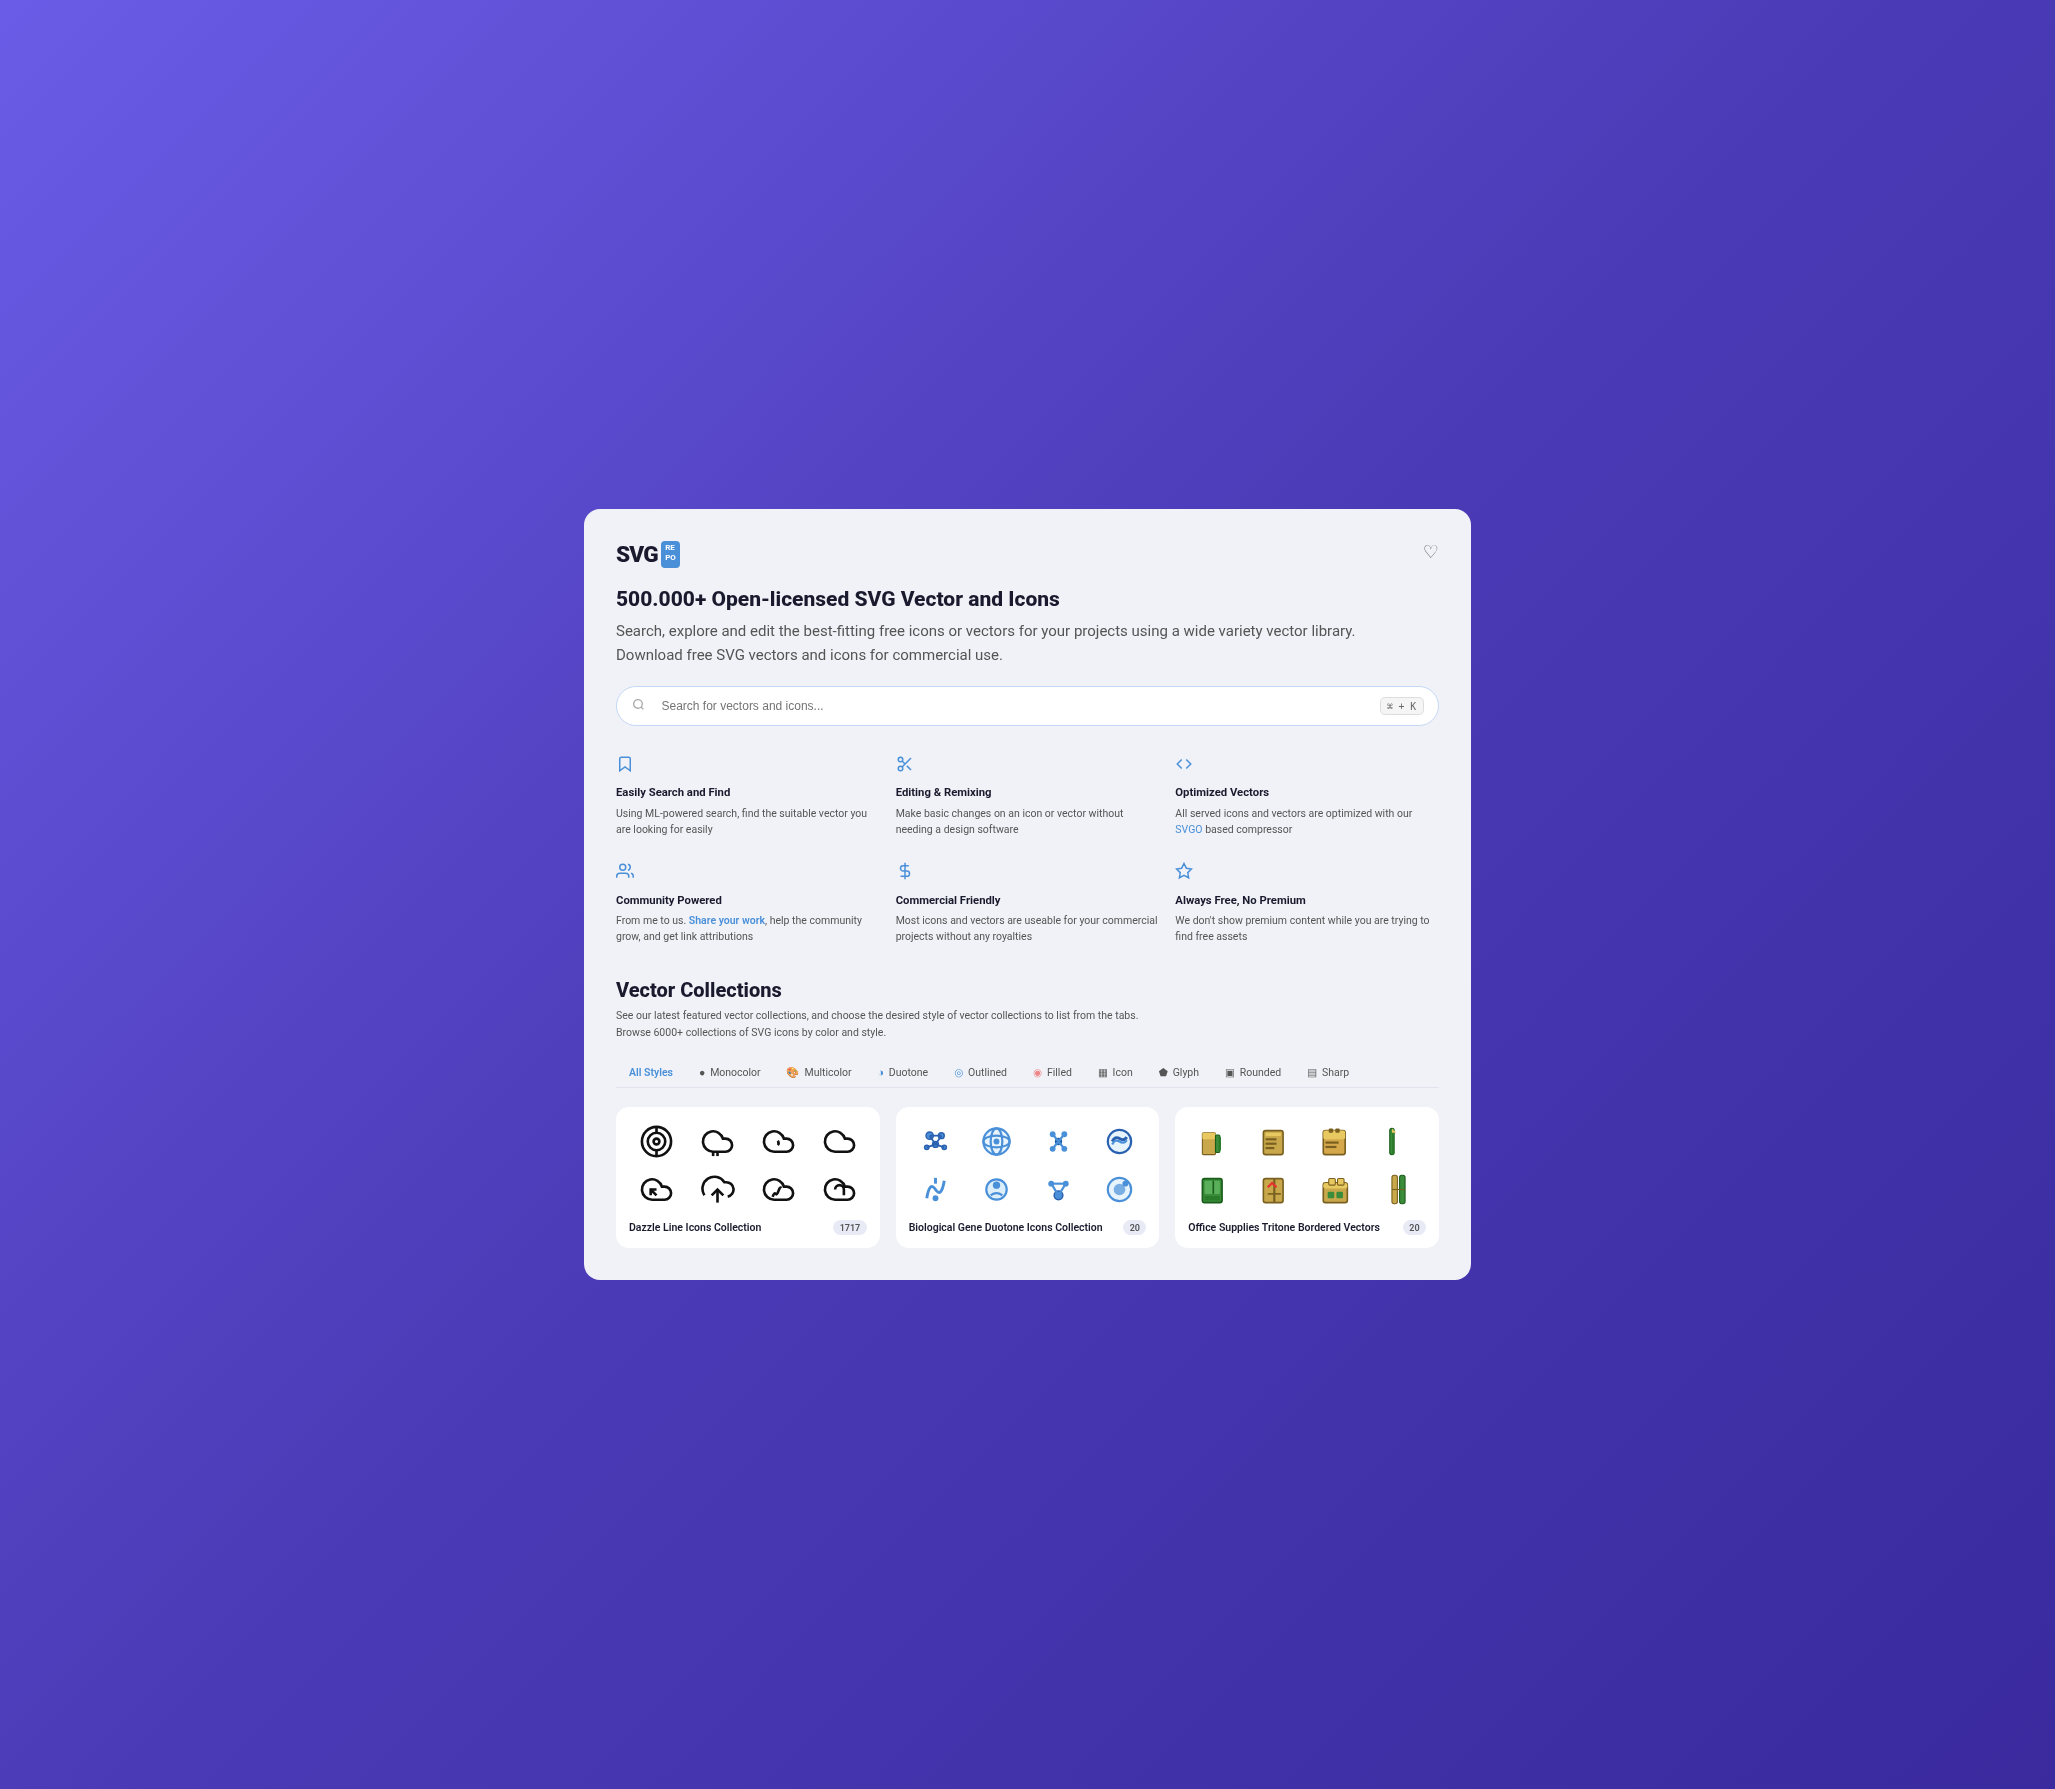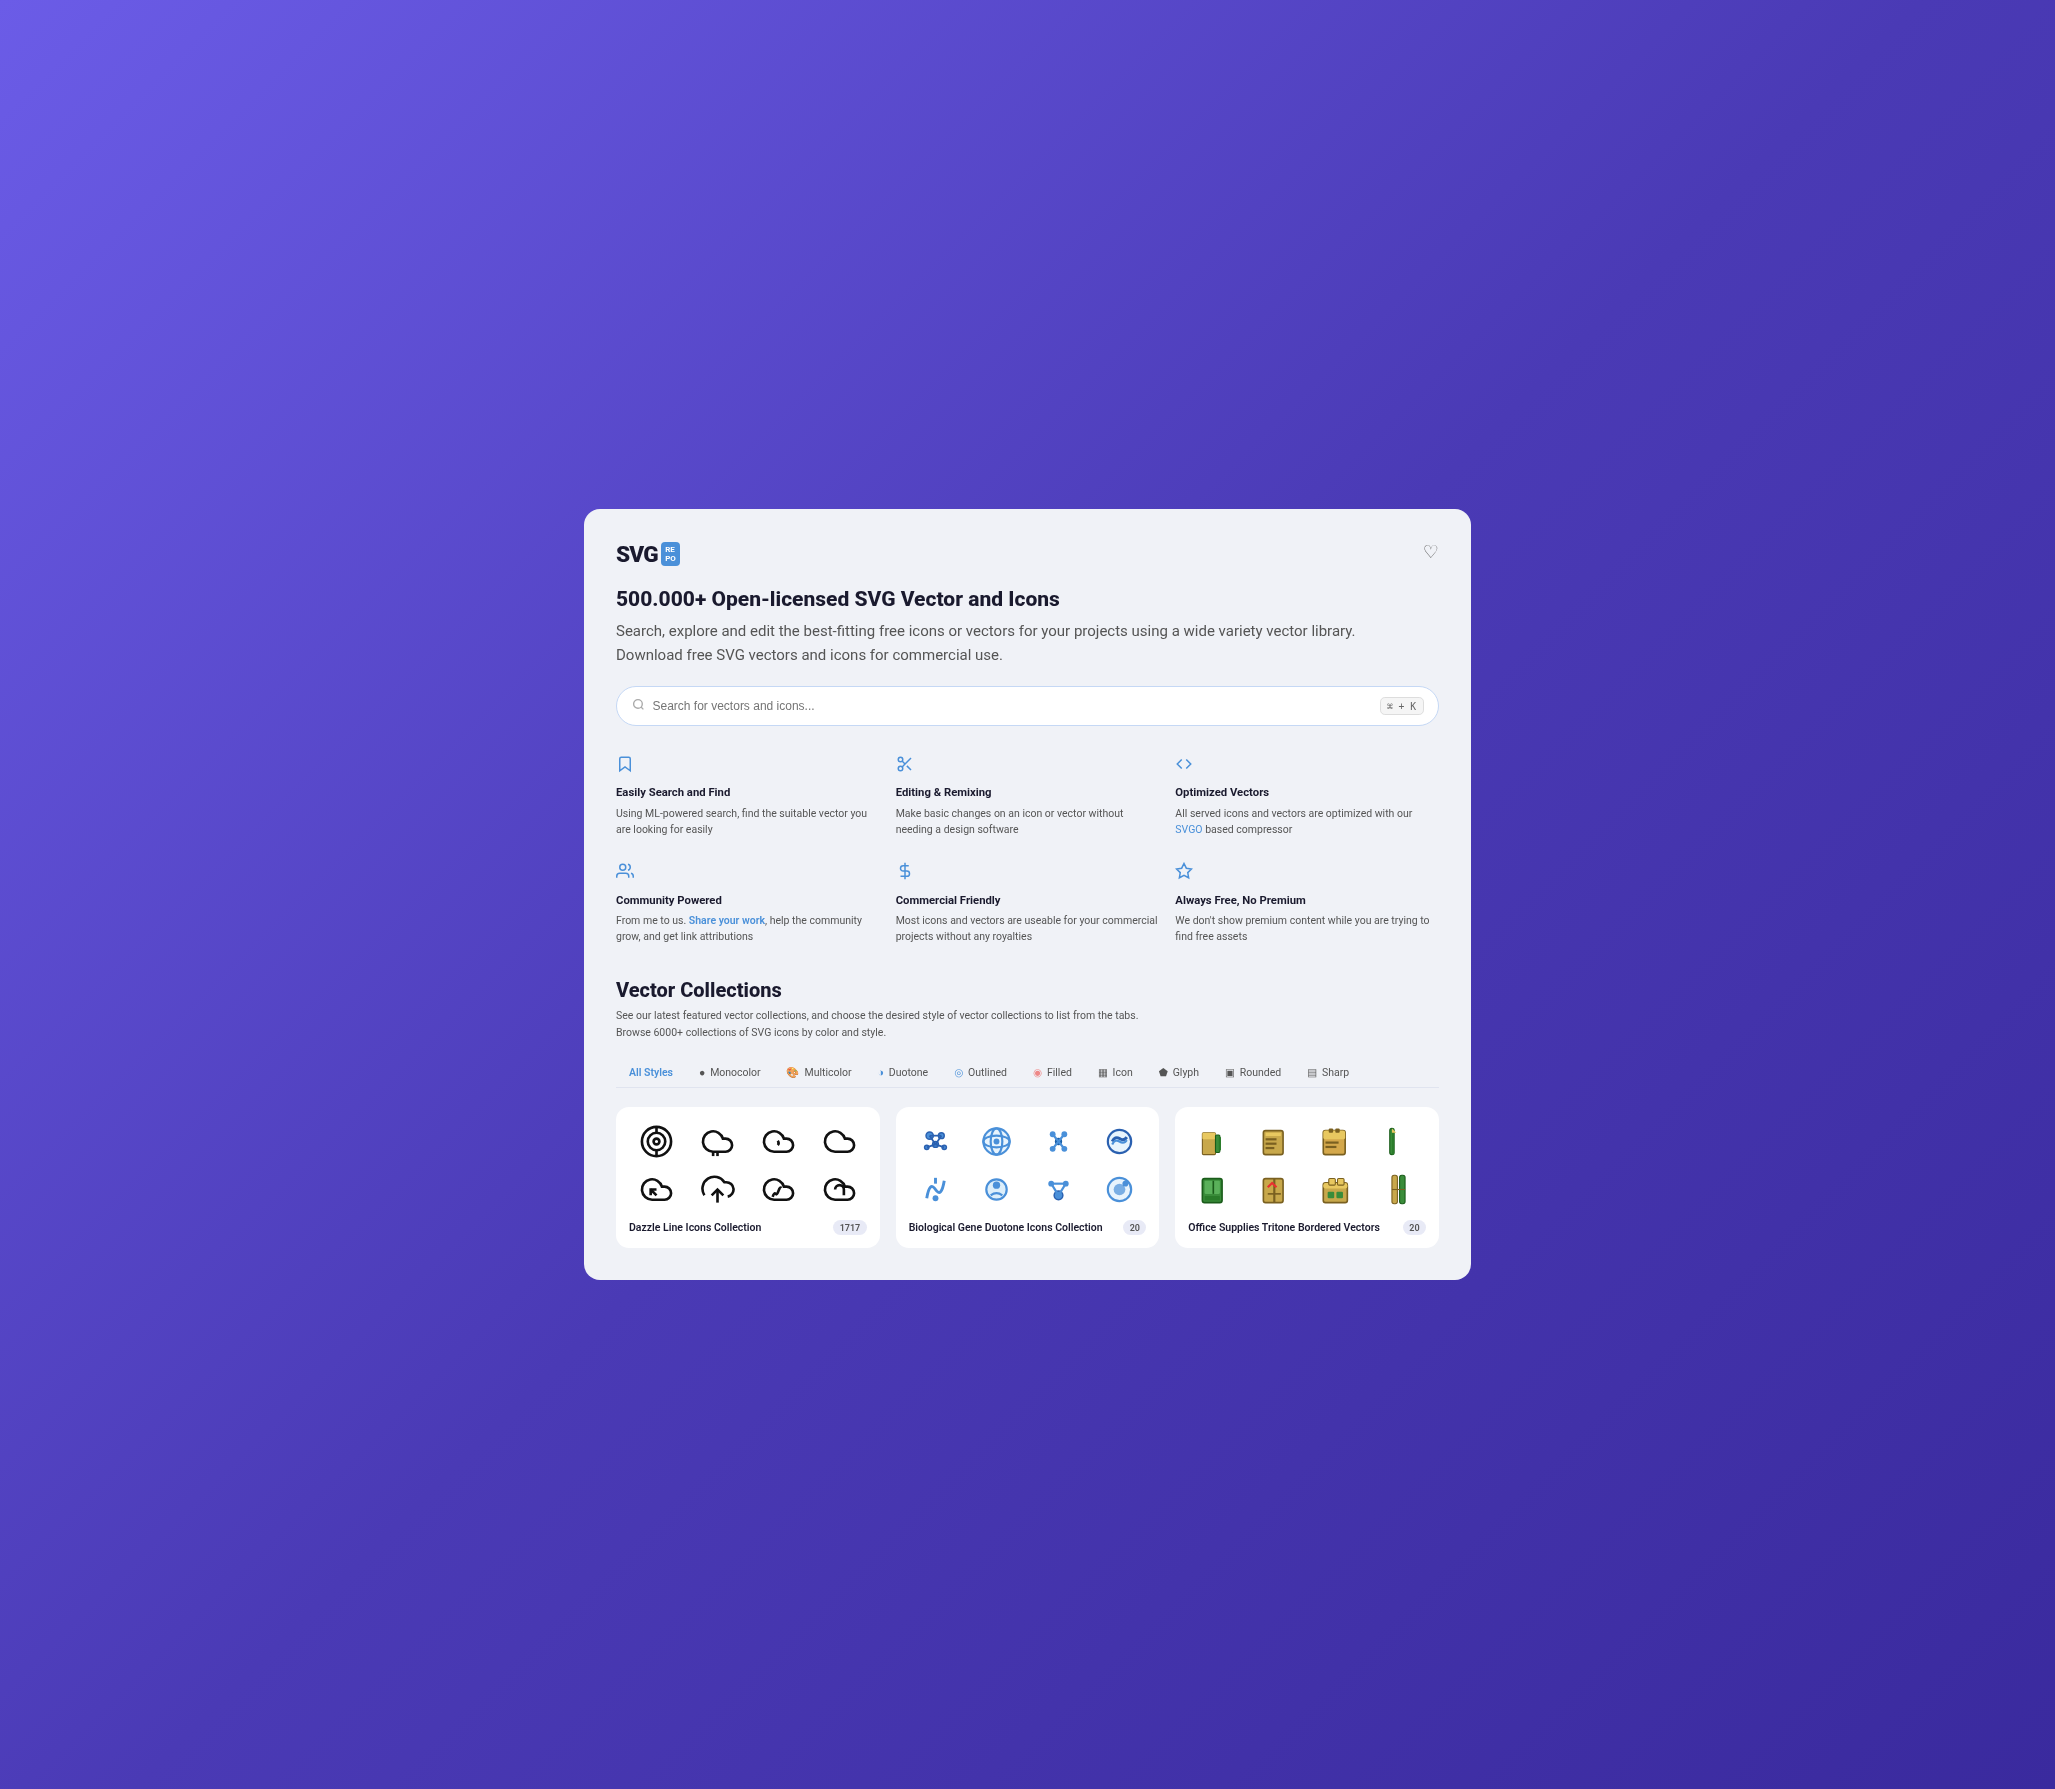--- a/index.html
+++ b/index.html
@@ -22,21 +22,20 @@
     }
     
     .header {
       display: flex;
       align-items: flex-start;
       justify-content: space-between;
       margin-bottom: 19.3px;
     }
     .logo {
       display: flex;
-      align-items: center;
       gap: 3.2px;
     }
     .logo-svg {
       font-size: 22.6px;
       font-weight: 900;
       color: #1a1a2e;
       letter-spacing: -0.8px;
     }
     .logo-badge {
       background: #4a90d9;
@@ -69,21 +68,21 @@
     }
     
     .search-bar {
       display: flex;
       align-items: center;
       background: white;
       border: 1.2px solid #c5d8f5;
       border-radius: 40px;
       padding: 9.7px 14.5px;
       margin-bottom: 29px;
-      gap: 8px;
+      gap: 17px;
     }
     .search-icon-wrap {
       color: #aaa;
       font-size: 13px;
     }
     .search-input {
       flex: 1;
       border: none;
       outline: none;
       font-size: 12px;

